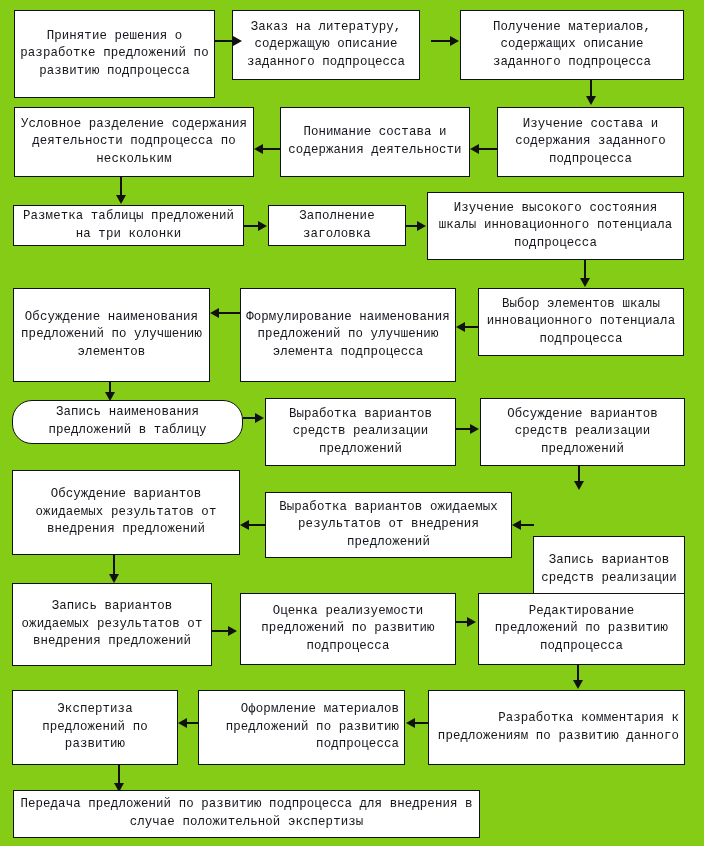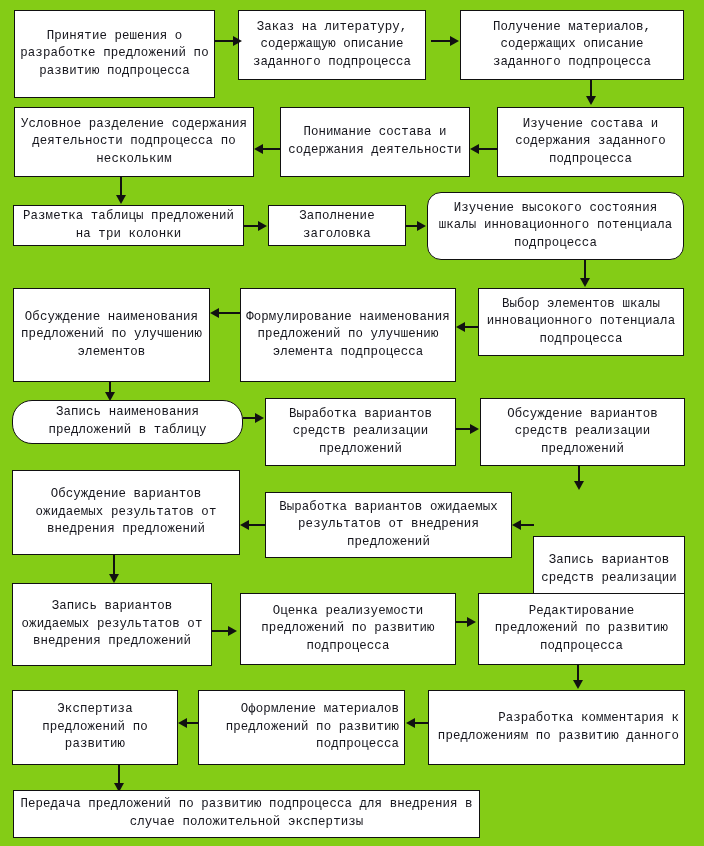--- a/index.html
+++ b/index.html
@@ -49,21 +49,21 @@
   }
 </style>
 </head>
 <body>
 
 <div id="canvas">
 
   <div class="node" style="left:14px;top:10px;width:201px;height:88px;">
     <span>Принятие решения о разработке предложений по развитию подпроцесса</span>
   </div>
-  <div class="node" style="left:238px;top:10px;width:188px;height:70px;">
+  <div class="node" style="left:232px;top:10px;width:188px;height:70px;">
     <span>Заказ на литературу, содержащую описание заданного подпроцесса</span>
   </div>
   <div class="node" style="left:460px;top:10px;width:224px;height:70px;">
     <span>Получение материалов, содержащих описание заданного подпроцесса</span>
   </div>
 
   <div class="ln h" style="left:215px;top:40px;width:19px;"></div>
   <div class="ah" style="left:233px;top:36px;"></div>
 
   <div class="ln h" style="left:431px;top:40px;width:20px;"></div>
@@ -90,21 +90,21 @@
 
   <div class="ln v" style="left:120px;top:177px;width:1.7px;height:19px;"></div>
   <div class="av" style="left:116px;top:195px;"></div>
 
   <div class="node" style="left:13px;top:205px;width:231px;height:41px;">
     <span>Разметка таблицы предложений на три колонки</span>
   </div>
   <div class="node" style="left:268px;top:205px;width:138px;height:41px;">
     <span>Заполнение заголовка</span>
   </div>
-  <div class="node" style="left:427px;top:192px;width:257px;height:68px;border-radius:14px;">
+  <div class="node" style="left:427px;top:192px;width:257px;height:68px;">
     <span>Изучение высокого состояния шкалы инновационного потенциала подпроцесса</span>
   </div>
 
   <div class="ln h" style="left:244px;top:225px;width:15px;"></div>
   <div class="ah" style="left:258px;top:221px;"></div>
 
   <div class="ln h" style="left:406px;top:225px;width:12px;"></div>
   <div class="ah" style="left:417px;top:221px;"></div>
 
   <div class="ln v" style="left:584px;top:260px;width:1.7px;height:19px;"></div>

